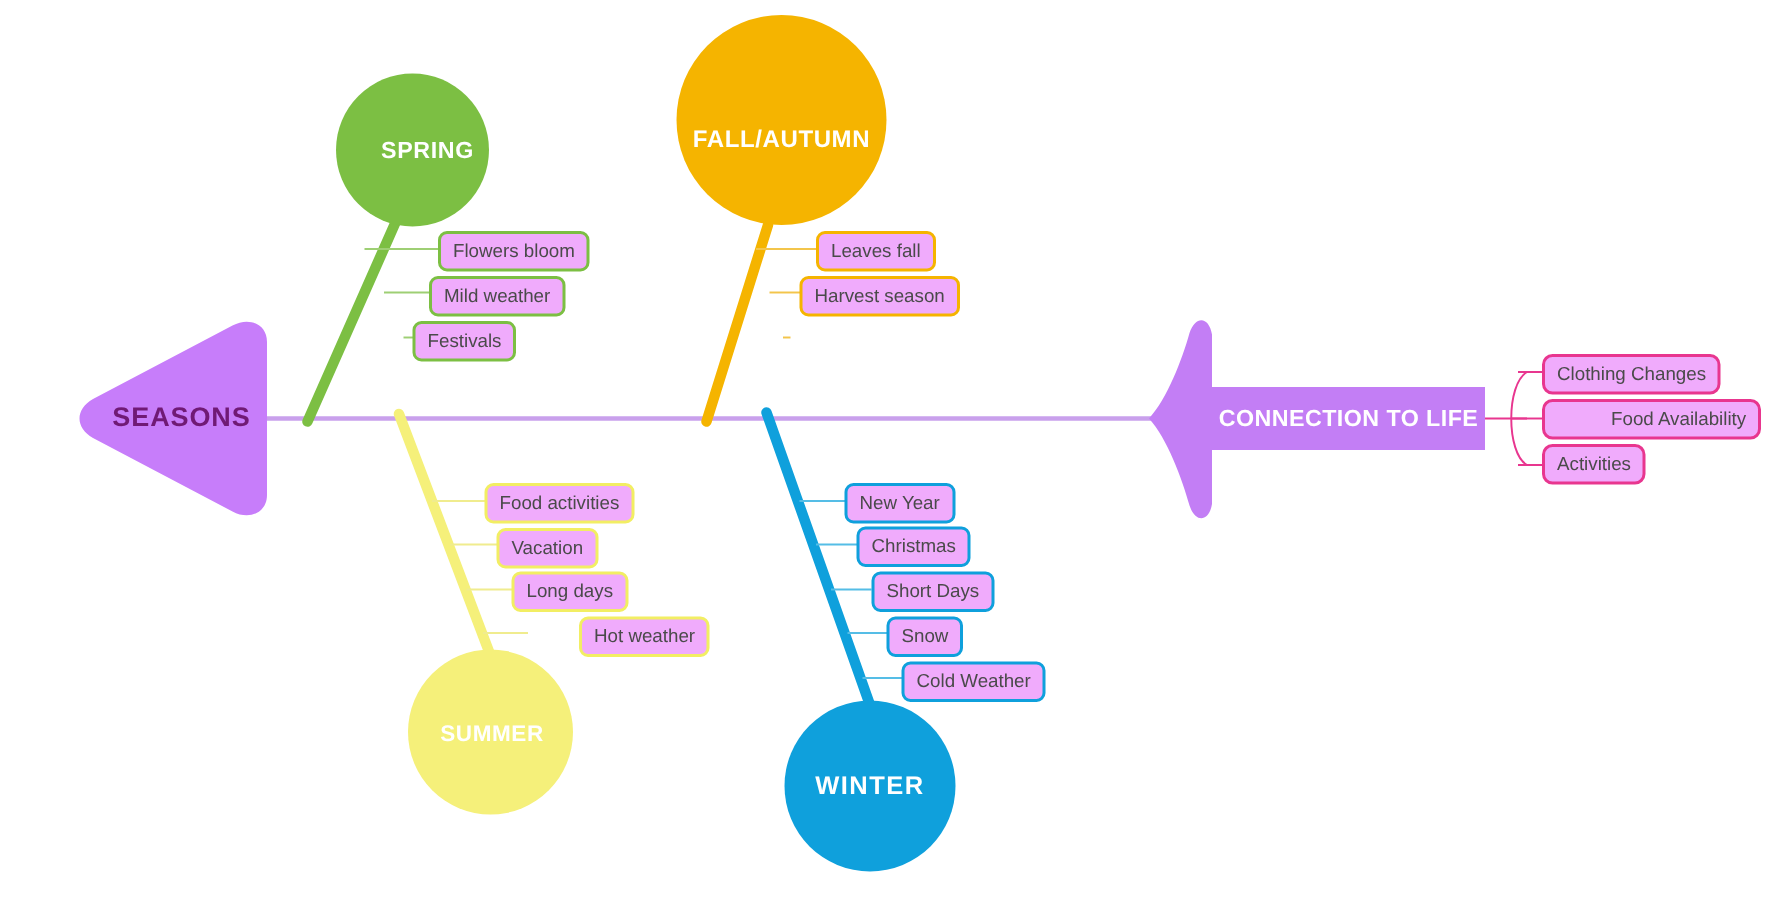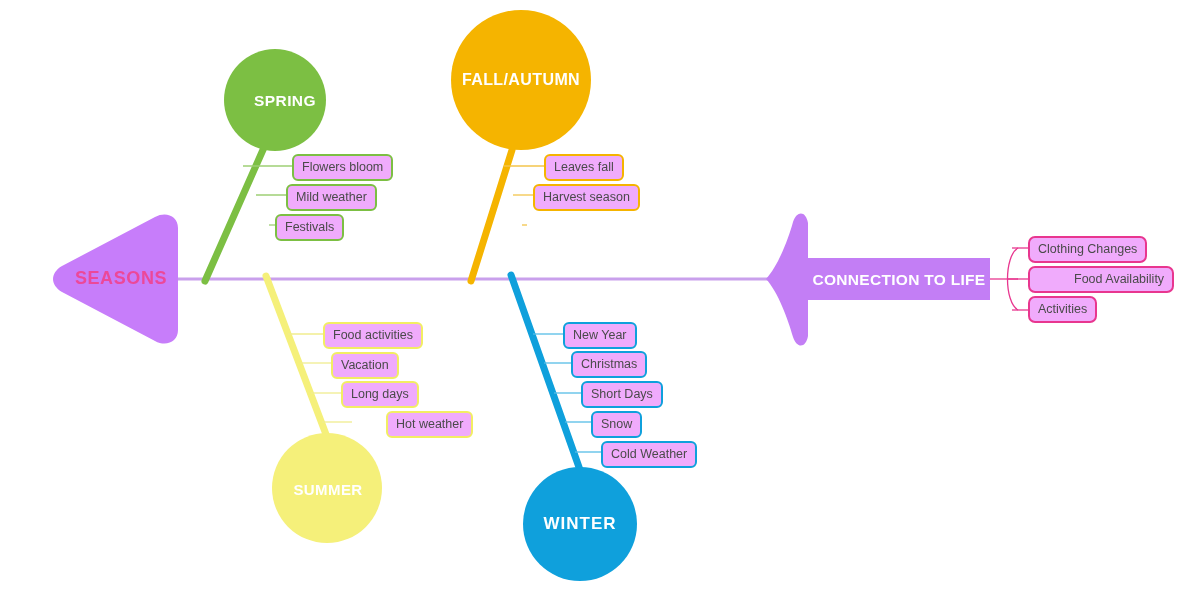--- a/index.html
+++ b/index.html
@@ -43,21 +43,21 @@
     font-family:"Liberation Sans",sans-serif;
     pointer-events:none;
   }
   #spring-label{font-size:15.5px;}
   #fall-label{font-size:16px;}
   #summer-label{font-size:15px;}
   #winter-label{font-size:17px;letter-spacing:1px;}
 
   #seasons-text{
     position:absolute;
-    color:#ec4899;
+    color:#701a75;
     font-weight:bold;
     font-size:18px;
     letter-spacing:.6px;
     font-family:"Liberation Sans",sans-serif;
   }
   #connection-text{
     position:absolute;
     color:#ffffff;
     font-weight:bold;
     font-size:15.5px;
@@ -125,21 +125,21 @@
     <circle cx="580" cy="524" r="57" fill="#0fa0dc"></circle>
   </svg>
 
   <div class="labels">
 
     <div id="seasons-text" style="left:62px;top:268px;width:118px;text-align:center;">SEASONS</div>
 
     <div id="connection-text" style="left:808px;top:271px;width:182px;text-align:center;">CONNECTION TO LIFE</div>
 
     <div class="circle-text" id="spring-label" style="left:225px;top:92px;width:120px;">SPRING</div>
-    <div class="circle-text" id="fall-label" style="left:451px;top:71px;width:140px;">FALL/AUTUMN</div>
+    <div class="circle-text" id="fall-label" style="left:451px;top:85px;width:140px;">FALL/AUTUMN</div>
     <div class="circle-text" id="summer-label" style="left:272px;top:481px;width:112px;">SUMMER</div>
     <div class="circle-text" id="winter-label" style="left:523px;top:514px;width:114px;">WINTER</div>
 
     <div class="lbl green" style="left:292px;top:154px;">Flowers bloom</div>
     <div class="lbl green" style="left:286px;top:184px;">Mild weather</div>
     <div class="lbl green" style="left:275px;top:214px;">Festivals</div>
 
     <div class="lbl amber" style="left:544px;top:154px;">Leaves fall</div>
     <div class="lbl amber" style="left:533px;top:184px;">Harvest season</div>
 

